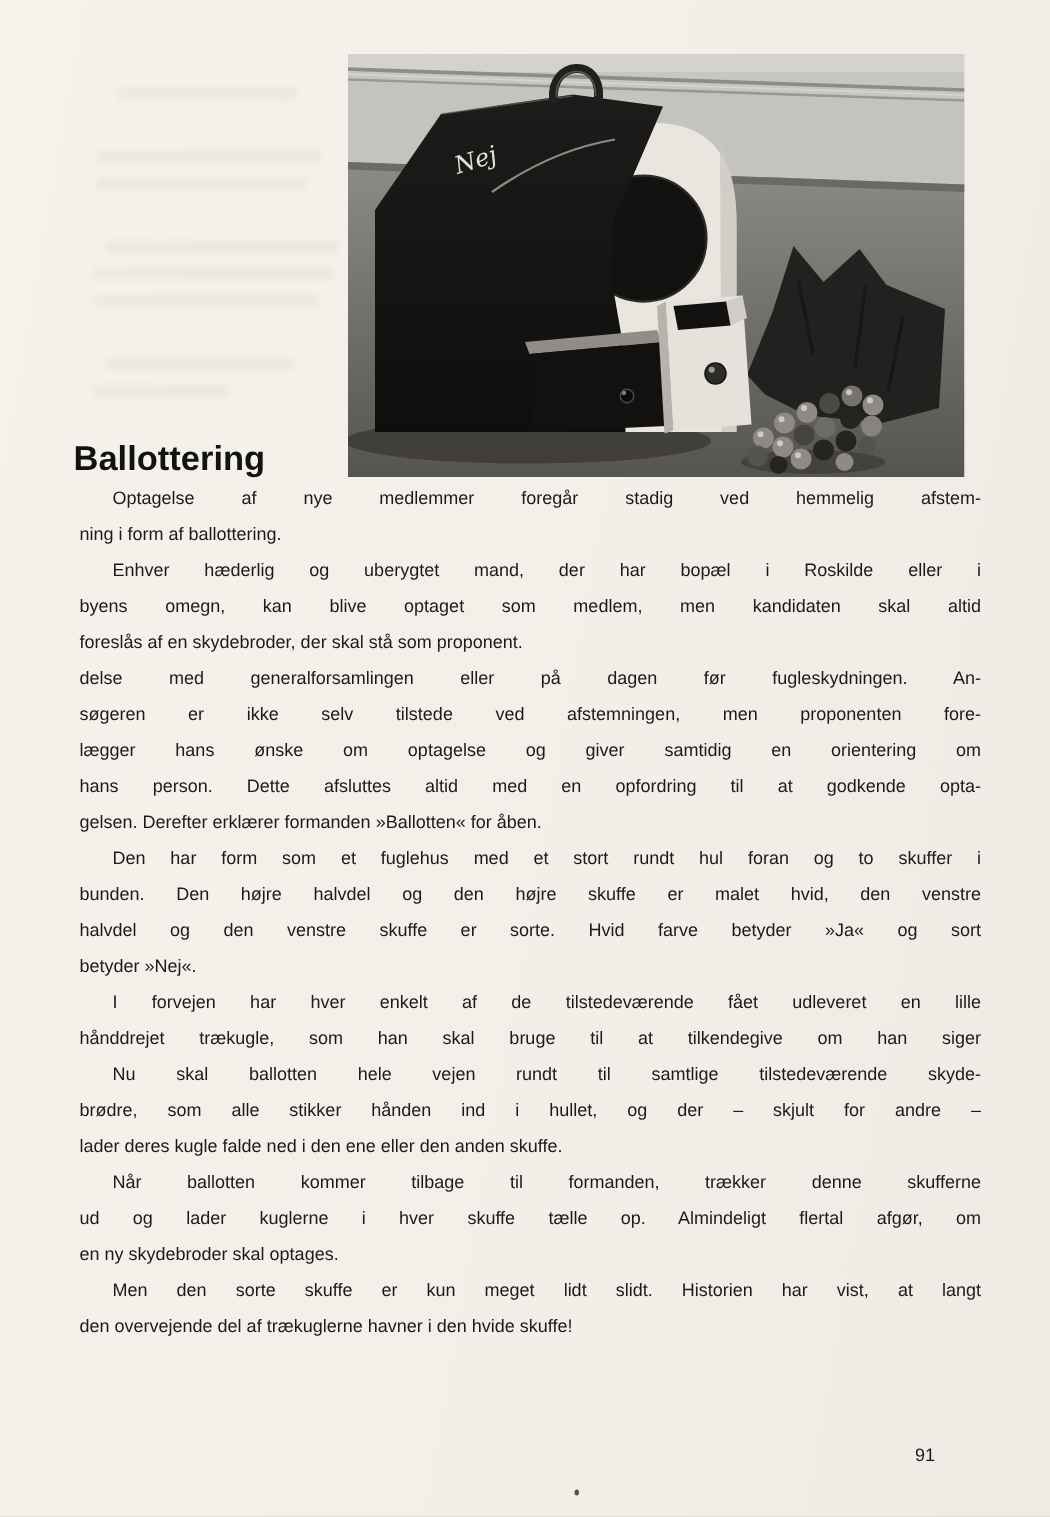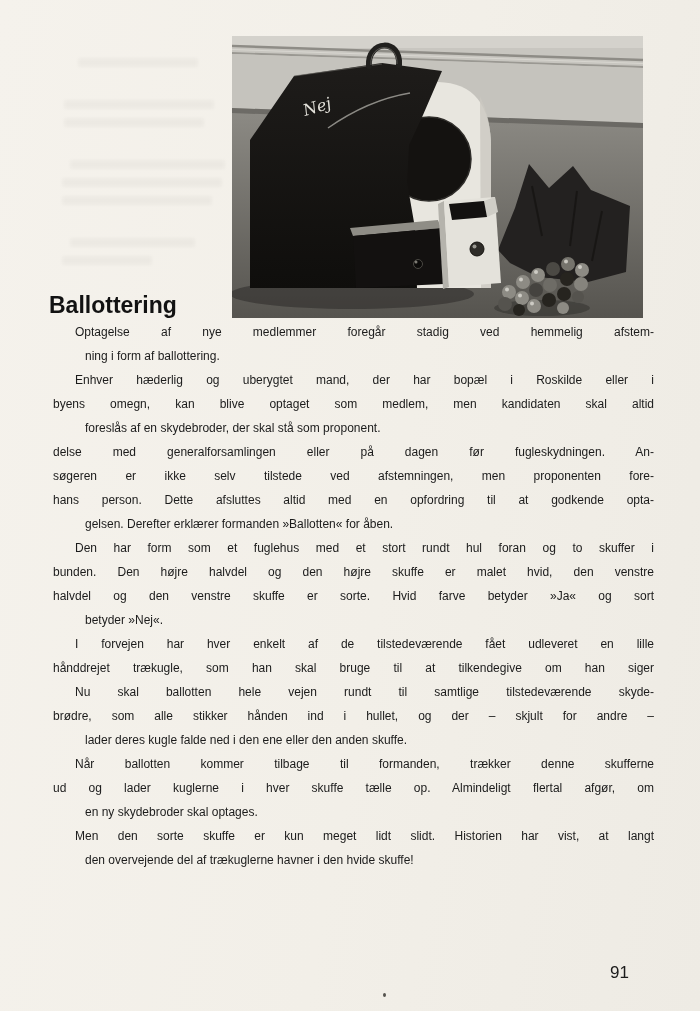--- a/index.html
+++ b/index.html
@@ -8,22 +8,22 @@
     background:linear-gradient(100deg,#f5f2ec 0%,#f2efe8 55%,#eeebe4 100%);
     font-family:"Liberation Sans",sans-serif;color:#1b1b1b;
   }
   .ghostline{position:absolute;background:#7a7870;opacity:.055;filter:blur(1.5px);border-radius:2px;height:9px;}
   .photo{position:absolute;left:232px;top:36px;width:411px;height:282px;margin:0;}
   .photo svg{display:block;width:100%;height:100%;}
   .heading{position:absolute;left:49px;top:292px;margin:0;font-size:23px;font-weight:bold;color:#121212;}
   .bodytext{position:absolute;left:53px;top:320px;width:601px;font-size:12px;line-height:24px;}
   .line{text-align:justify;text-align-last:justify;overflow:hidden;}
   .line.pfirst{text-indent:22px;}
-  .line.plast{text-align-last:left;margin-left:32px;}
-  .pagenum{position:absolute;left:610px;top:963px;width:30px;font-size:17px;text-align:left;}
+  .line.plast{text-align-last:left;}
+  .pagenum{position:absolute;left:610px;top:963px;width:30px;font-size:12px;text-align:left;}
   .speck{position:absolute;left:383px;top:993px;width:3px;height:4px;background:#55534e;border-radius:50%;}
   .script-text{font-family:"DejaVu Serif",serif;font-style:italic;}
 </style>
 </head>
 <body>
 
 <div class="page">
 
   <div>
     <div class="ghostline" style="left:78px;top:58px;width:120px;"></div>
@@ -141,20 +141,21 @@
   <h1 class="heading">Ballottering</h1>
 
   <div class="bodytext">
       <div class="line pfirst">Optagelse af nye medlemmer foregår stadig ved hemmelig afstem-</div>
       <div class="line plast">ning i form af ballottering.</div>
       <div class="line pfirst">Enhver hæderlig og uberygtet mand, der har bopæl i Roskilde eller i</div>
       <div class="line">byens omegn, kan blive optaget som medlem, men kandidaten skal altid</div>
       <div class="line plast">foreslås af en skydebroder, der skal stå som proponent.</div>
       <div class="line">delse med generalforsamlingen eller på dagen før fugleskydningen. An-</div>
       <div class="line">søgeren er ikke selv tilstede ved afstemningen, men proponenten fore-</div>
+      <div class="line">lægger hans ønske om optagelse og giver samtidig en orientering om</div>
       <div class="line">hans person. Dette afsluttes altid med en opfordring til at godkende opta-</div>
       <div class="line plast">gelsen. Derefter erklærer formanden »Ballotten« for åben.</div>
       <div class="line pfirst">Den har form som et fuglehus med et stort rundt hul foran og to skuffer i</div>
       <div class="line">bunden. Den højre halvdel og den højre skuffe er malet hvid, den venstre</div>
       <div class="line">halvdel og den venstre skuffe er sorte. Hvid farve betyder »Ja« og sort</div>
       <div class="line plast">betyder »Nej«.</div>
       <div class="line pfirst">I forvejen har hver enkelt af de tilstedeværende fået udleveret en lille</div>
       <div class="line">hånddrejet trækugle, som han skal bruge til at tilkendegive om han siger</div>
       <div class="line pfirst">Nu skal ballotten hele vejen rundt til samtlige tilstedeværende skyde-</div>
       <div class="line">brødre, som alle stikker hånden ind i hullet, og der – skjult for andre –</div>

